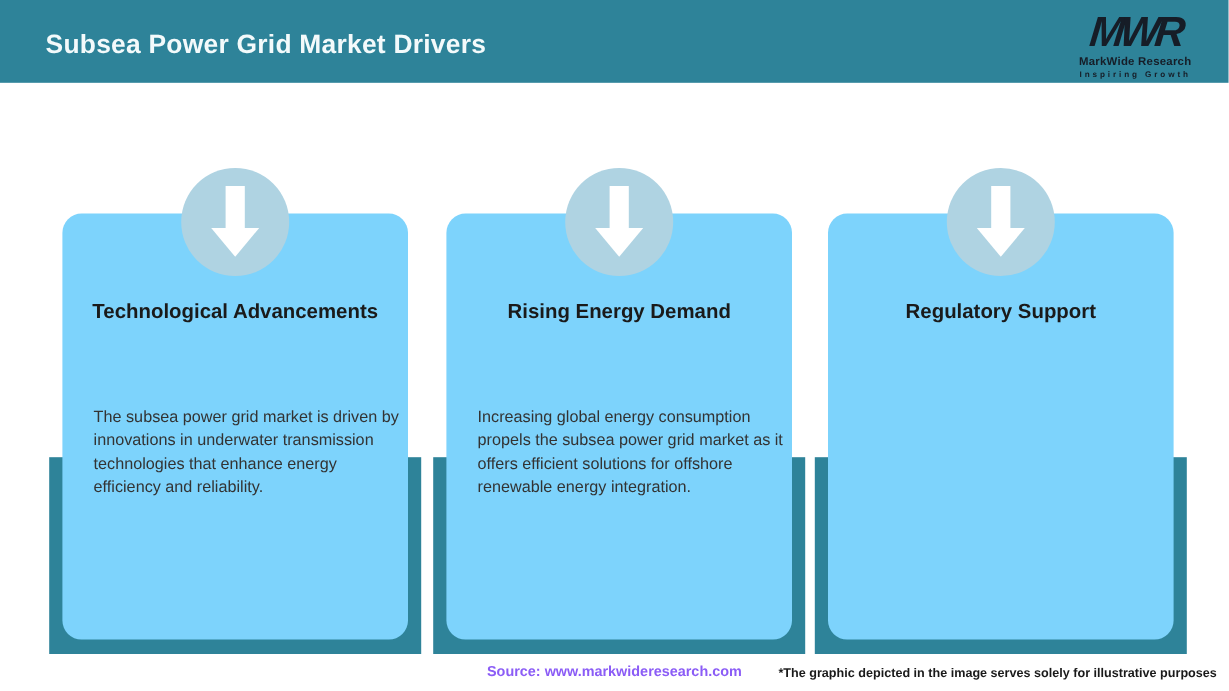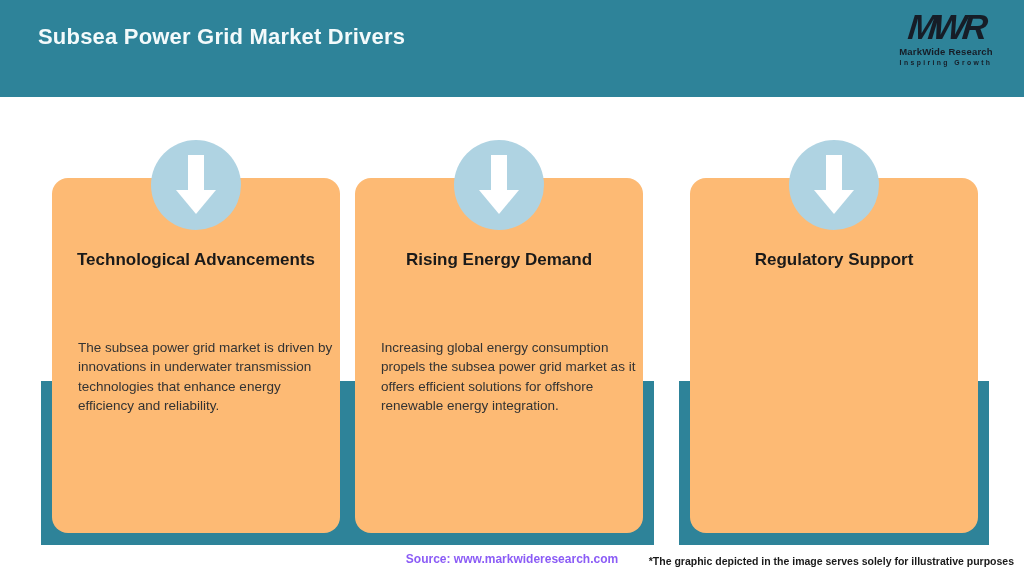--- a/index.html
+++ b/index.html
@@ -2,47 +2,47 @@
 <html><head>
 <meta charset="utf-8">
 <style>
   html,body{margin:0;padding:0;background:#ffffff;}
   .canvas{
     position:relative;width:1024px;height:576px;overflow:hidden;
     background:#ffffff;font-family:"Liberation Sans",sans-serif;
   }
   
   .header{
-    position:absolute;left:0;top:0;width:1024px;height:97px;
+    position:absolute;left:0;top:0;width:1024px;height:69px;
     background:#2E8399;
   }
   .page-title{
     position:absolute;left:38px;top:24px;margin:0;
     font-size:22px;font-weight:bold;color:#F3FAFB;letter-spacing:.2px;
   }
   .logo{
     position:absolute;right:16px;top:9px;width:124px;text-align:center;
     color:#161D27;line-height:1;
   }
   .logo-mark{
     font-size:35px;font-weight:bold;font-style:italic;
     letter-spacing:-4px;transform:skewX(-6deg);color:#161D27;
   }
   .logo-name{font-size:9.5px;font-weight:bold;margin-top:3px;letter-spacing:.2px;}
   .logo-tagline{font-size:6.8px;font-weight:bold;letter-spacing:2.4px;margin-top:3px;}
   
   .group{position:absolute;top:0;width:310px;height:576px;}
-  .g1{left:41px;} .g2{left:344px;} .g3{left:679px;}
+  .g1{left:41px;} .g2{left:361px;} .g3{left:679px;}
   .teal-back{
     position:absolute;left:0;top:381px;width:310px;height:164px;
     background:#2E8399;
   }
   .card{
     position:absolute;left:11px;top:178px;width:288px;height:355px;
-    background:#fdba74;border-radius:16px;
+    background:#7dd3fc;border-radius:16px;
   }
   .card-title{
     position:absolute;left:0;top:72px;width:100%;margin:0;
     text-align:center;font-size:17px;font-weight:bold;color:#1A1A1A;
   }
   .card-desc{
     position:absolute;left:14px;top:148px;width:258px;margin:12px;
     font-size:13.5px;line-height:1.43;color:#333333;text-align:left;
   }
   .circle{

